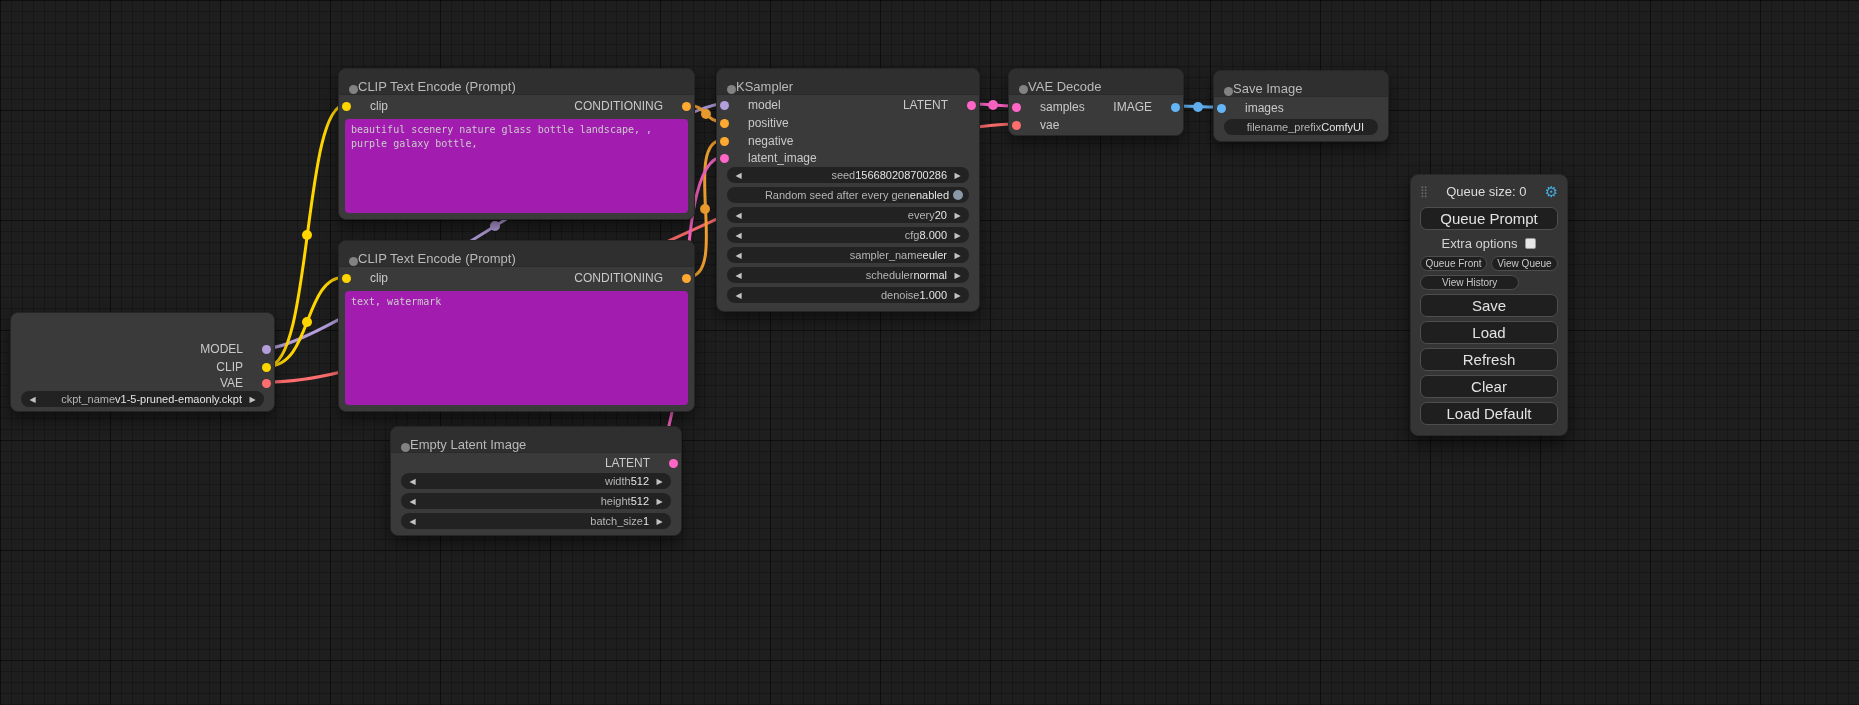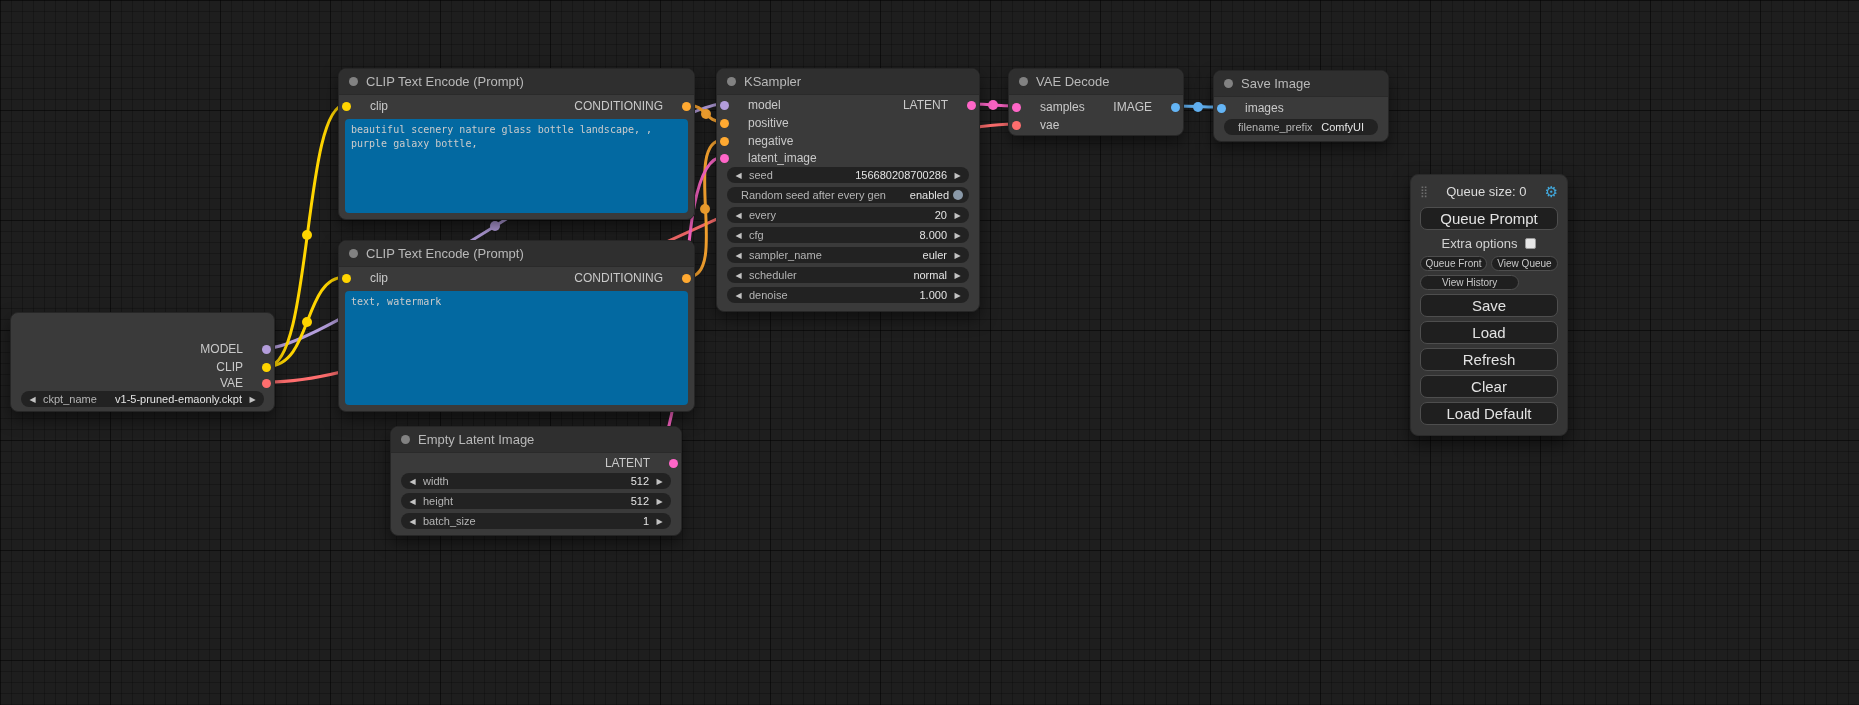--- a/index.html
+++ b/index.html
@@ -13,40 +13,40 @@
       linear-gradient(90deg,rgba(0,0,0,.22) 1px,transparent 1px),
       linear-gradient(rgba(0,0,0,.4) 1px,transparent 1px),
       linear-gradient(90deg,rgba(0,0,0,.4) 1px,transparent 1px);
     background-size:11px 11px,11px 11px,110px 110px,110px 110px;
   }
   svg.wires{position:absolute;left:0;top:0;z-index:1}
   svg.wires path{fill:none;stroke-width:3;stroke-linecap:round}
 
   .node{position:absolute;z-index:2;background:#3a3a3a;border:1px solid #262626;
         border-radius:8px;box-shadow:0 7px 16px rgba(0,0,0,.5)}
-  .node-title{height:26px;display:flex;align-items:center;gap:8px;padding:0 10px;
+  .node-title{height:26px;display:flex;align-items:flex-end;padding:0 10px;
         background:#2f2f2f;border-radius:7px 7px 0 0;color:#b9b9b9;font-size:13px;
         border-bottom:1px solid #2a2a2a;white-space:nowrap}
   .collapse-dot{width:9px;height:9px;border-radius:50%;background:#828282;flex:0 0 auto}
 
   .slot{position:absolute;height:16px;display:flex;align-items:center;gap:19px;
         color:#c9c9c9;font-size:12px;white-space:nowrap}
   .slot.in{left:3px}
   .slot.out{right:3px;flex-direction:row-reverse}
   .dot{width:9px;height:9px;border-radius:50%;flex:0 0 auto;background:#888}
 
   .widget{position:absolute;left:10px;right:10px;height:16px;background:#222;
         border-radius:8px;display:flex;align-items:center;font-size:11px;
         color:#b5b5b5;padding:0 5px;white-space:nowrap}
   .warrow{color:#c3c3c3;font-size:8px;width:13px;text-align:center;flex:0 0 auto}
-  .wlabel{flex:1;text-align:left;padding-left:4px;overflow:hidden}
+  .wlabel{flex:1;text-align:right;padding-left:4px;overflow:hidden}
   .wvalue{text-align:left;padding-right:4px;color:#e4e4e4}
   .toggle-dot{width:10px;height:10px;border-radius:50%;flex:0 0 auto;margin-right:1px}
 
-  .prompt{position:absolute;background:#0369a1;border-radius:4px;color:#cbcbcb;
+  .prompt{position:absolute;background:#a21caf;border-radius:4px;color:#cbcbcb;
         font-family:"DejaVu Sans Mono",monospace;font-size:10px;line-height:1.4;
         padding:4px 6px;overflow:hidden}
 
   .menu{position:absolute;z-index:3;background:#353535;border:1px solid #2a2a2a;
         border-radius:8px;padding:6px 9px 10px;display:flex;flex-direction:column;
         gap:4px;box-shadow:0 8px 18px rgba(0,0,0,.55)}
   .menu-header{display:flex;align-items:center;gap:6px;height:20px;margin-bottom:2px}
   .drag-handle{color:#6e6e6e;font-size:11px;cursor:grab}
   .queue-size{flex:1;text-align:center;color:#dcdcdc;font-size:13px}
   .gear{font-size:15px;cursor:pointer;line-height:1}

